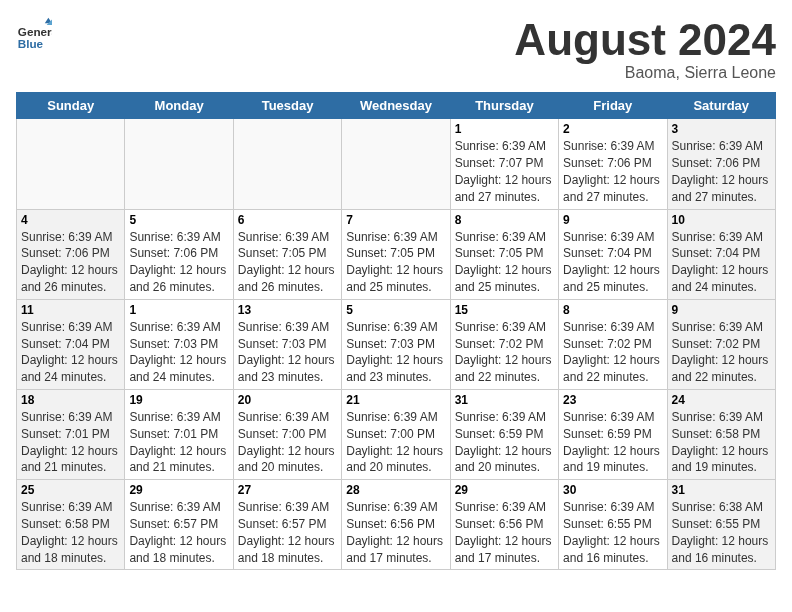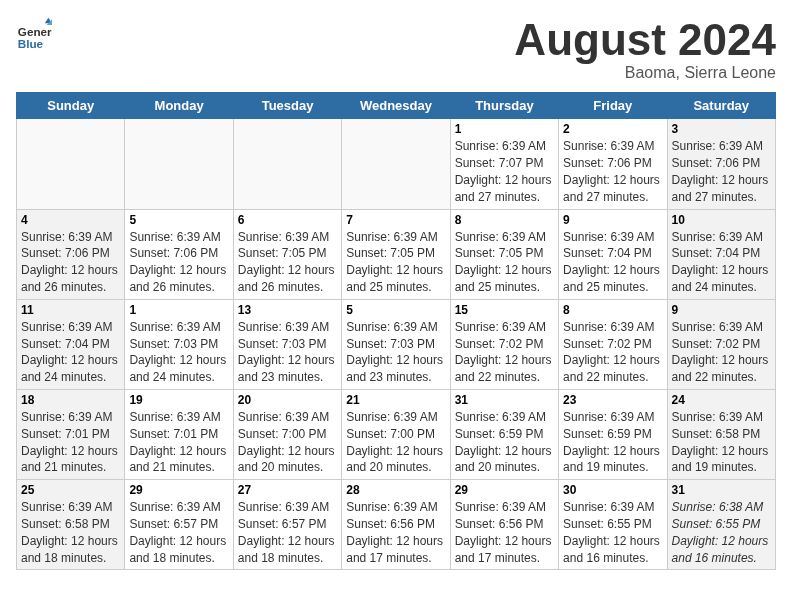--- a/index.html
+++ b/index.html
@@ -326,20 +326,20 @@
         </td>
         <td>
           <span class="day-num">30</span>
           <div class="day-info" style="white-space: pre-line;">Sunrise: 6:39 AM
 Sunset: 6:55 PM
 Daylight: 12 hours
 and 16 minutes.</div>
         </td>
         <td class="shaded">
           <span class="day-num">31</span>
-          <div class="day-info" style="white-space: pre-line; font-style: italic;">Sunrise: 6:38 AM
+          <div class="day-info" style="white-space: pre-line;">Sunrise: 6:38 AM
 Sunset: 6:55 PM
 Daylight: 12 hours
 and 16 minutes.</div>
         </td>
       </tr>
     </tbody>
 </table>
 
 </body></html>

